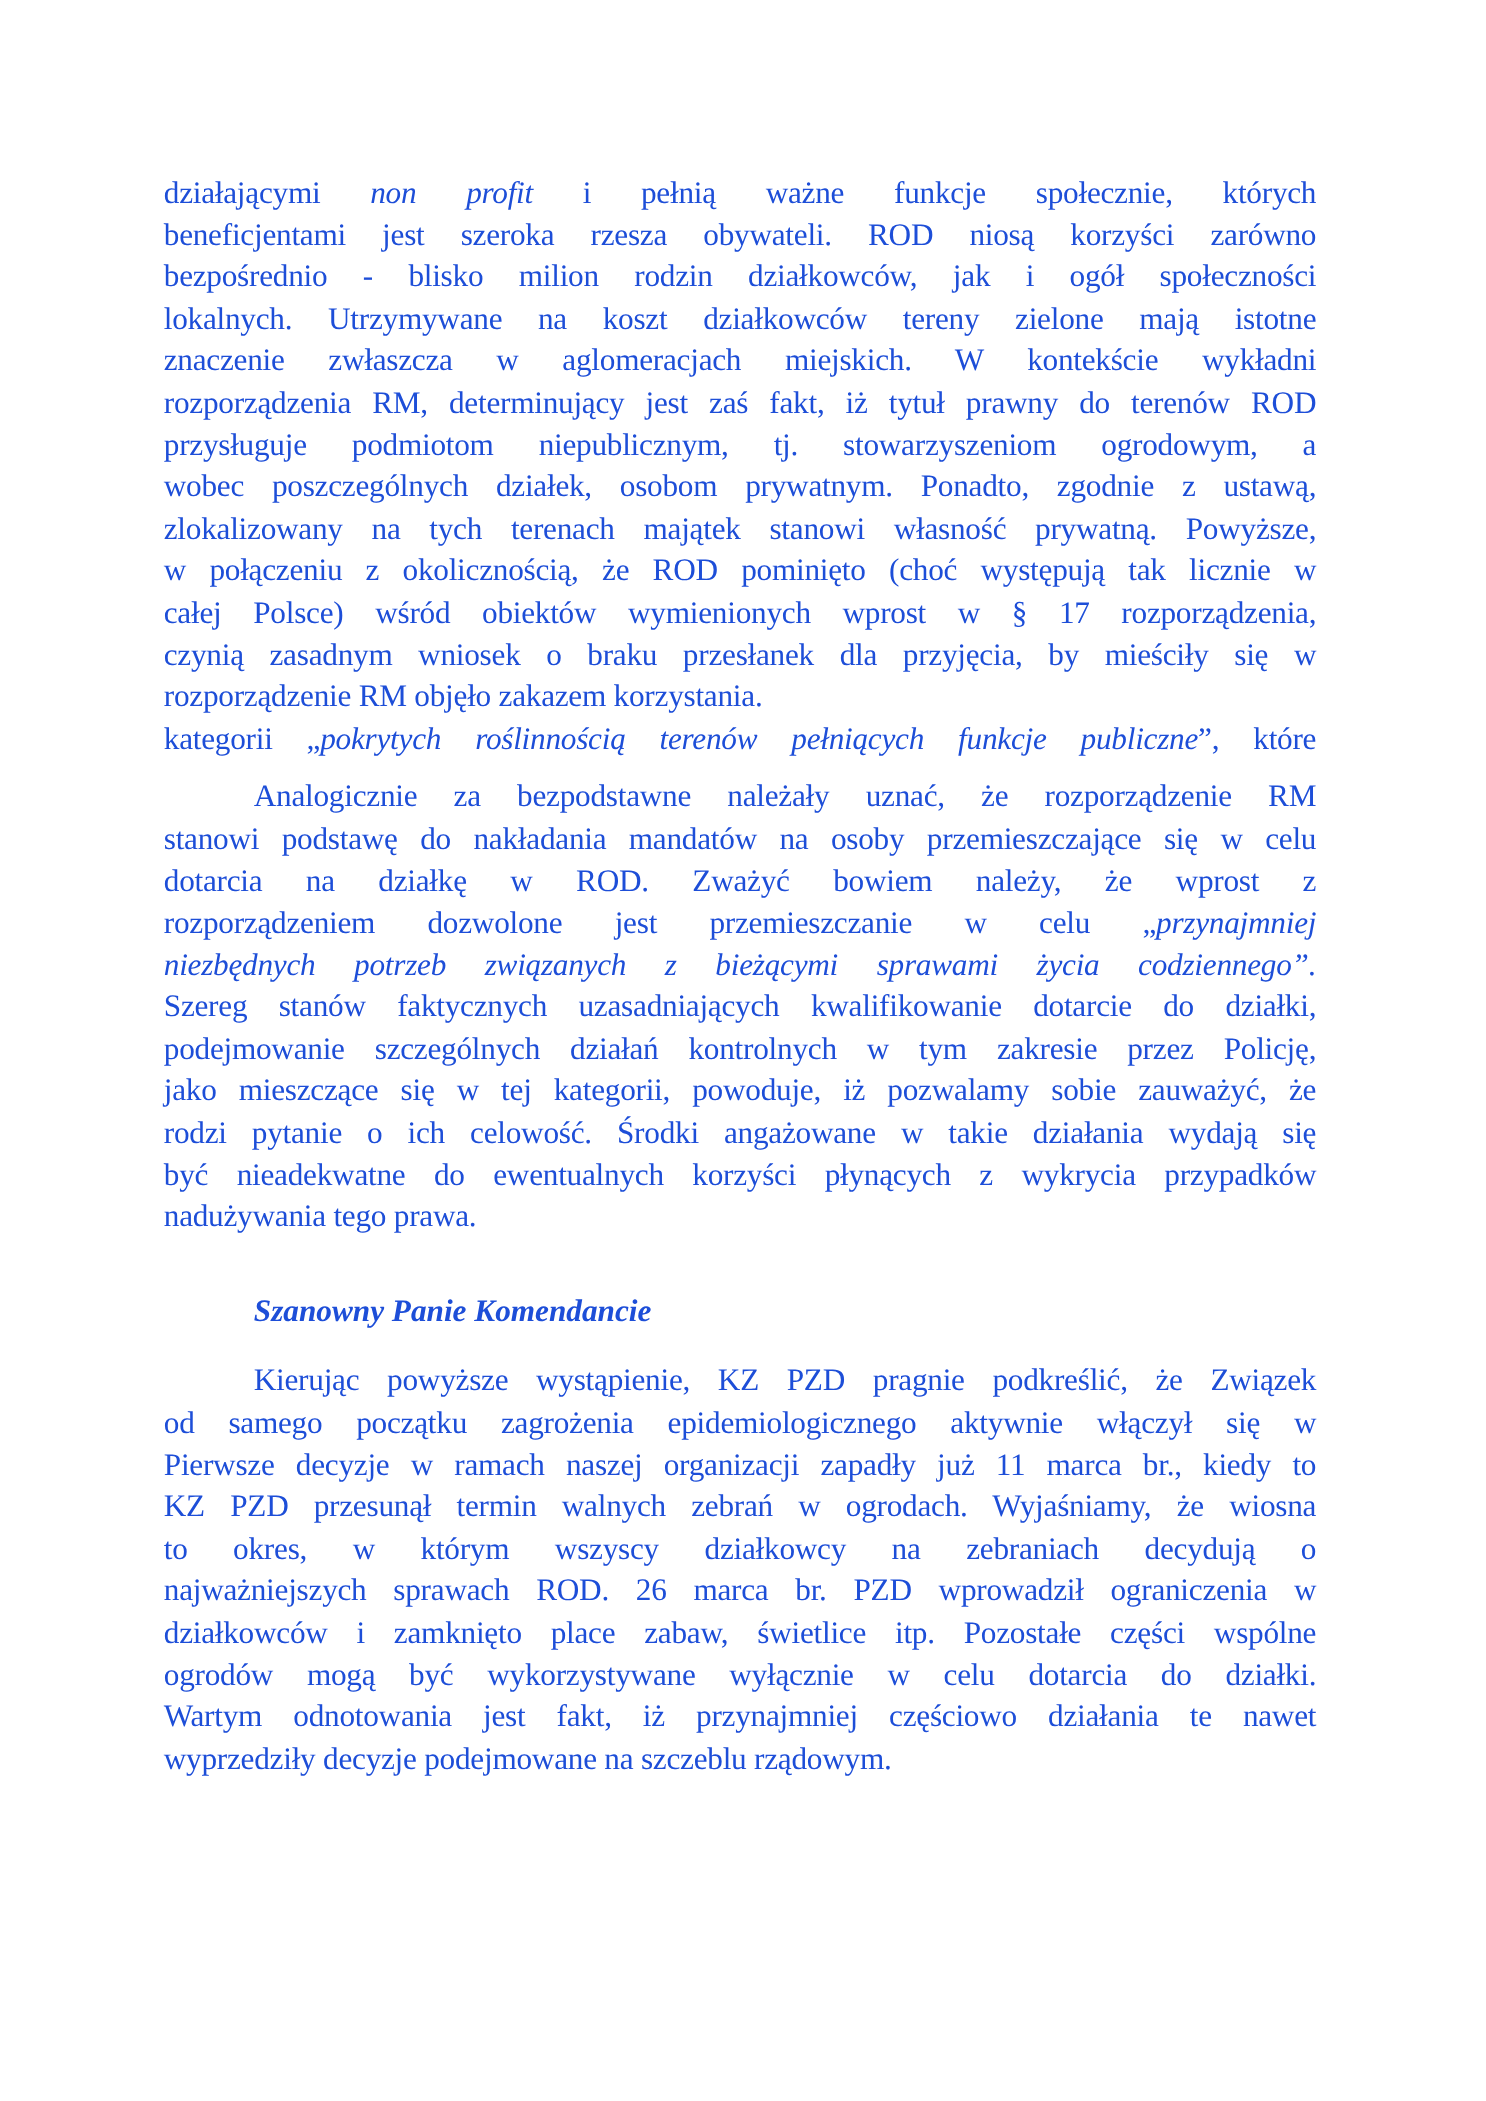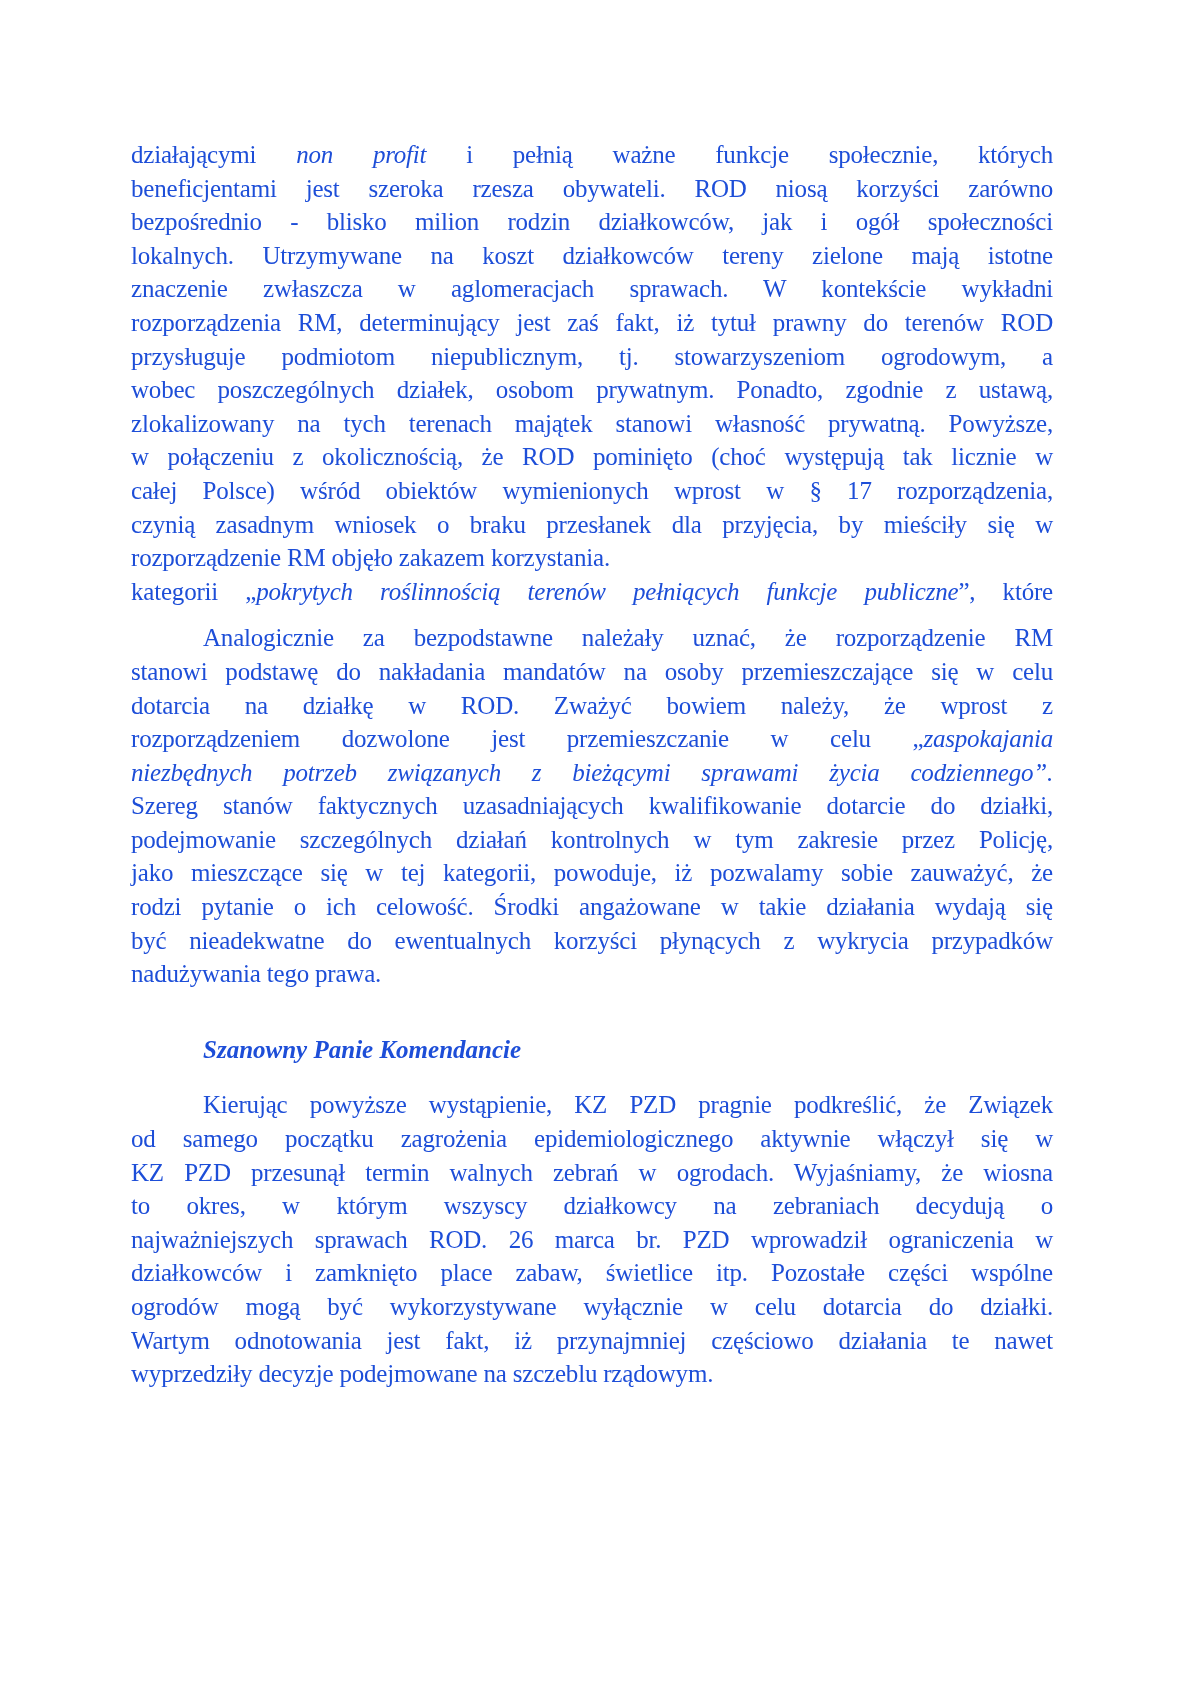--- a/index.html
+++ b/index.html
@@ -40,51 +40,52 @@
 </style>
 </head>
 <body>
 
 <div class="page">
   <div id="p1" class="para">
       <span class="line"><span>działającymi </span><span class="it">non profit</span><span> i pełnią ważne funkcje społecznie, których</span></span>
       <span class="line"><span>beneficjentami jest szeroka rzesza obywateli. ROD niosą korzyści zarówno</span></span>
       <span class="line"><span>bezpośrednio - blisko milion rodzin działkowców, jak i ogół społeczności</span></span>
       <span class="line"><span>lokalnych. Utrzymywane na koszt działkowców tereny zielone mają istotne</span></span>
-      <span class="line"><span>znaczenie zwłaszcza w aglomeracjach sprawach. W kontekście wykładni</span></span>
+      <span class="line"><span>znaczenie zwłaszcza w aglomeracjach miejskich. W kontekście wykładni</span></span>
       <span class="line"><span>rozporządzenia RM, determinujący jest zaś fakt, iż tytuł prawny do terenów ROD</span></span>
       <span class="line"><span>przysługuje podmiotom niepublicznym, tj. stowarzyszeniom ogrodowym, a</span></span>
       <span class="line"><span>wobec poszczególnych działek, osobom prywatnym. Ponadto, zgodnie z ustawą,</span></span>
       <span class="line"><span>zlokalizowany na tych terenach majątek stanowi własność prywatną. Powyższe,</span></span>
       <span class="line"><span>w połączeniu z okolicznością, że ROD pominięto (choć występują tak licznie w</span></span>
       <span class="line"><span>całej Polsce) wśród obiektów wymienionych wprost w § 17 rozporządzenia,</span></span>
       <span class="line"><span>czynią zasadnym wniosek o braku przesłanek dla przyjęcia, by mieściły się w</span></span>
       <span class="line last"><span>rozporządzenie RM objęło zakazem korzystania.</span></span>
       <span class="line"><span>kategorii „</span><span class="it">pokrytych roślinnością terenów pełniących funkcje publiczne</span><span>”, które</span></span>
     </div>
   <div class="gap"></div>
   <div id="p2" class="para">
       <span class="line indent"><span>Analogicznie za bezpodstawne należały uznać, że rozporządzenie  RM</span></span>
       <span class="line"><span>stanowi podstawę do nakładania mandatów na osoby przemieszczające się w celu</span></span>
       <span class="line"><span>dotarcia na działkę w ROD. Zważyć bowiem należy, że wprost z</span></span>
-      <span class="line"><span>rozporządzeniem dozwolone jest przemieszczanie w celu „</span><span class="it">zaspokajania</span></span>
+      <span class="line"><span>rozporządzeniem dozwolone jest przemieszczanie w celu „</span><span class="it">przynajmniej</span></span>
       <span class="line"><span class="it">niezbędnych potrzeb związanych z bieżącymi sprawami życia codziennego”.</span></span>
       <span class="line"><span>Szereg stanów faktycznych uzasadniających kwalifikowanie dotarcie do działki,</span></span>
       <span class="line"><span>podejmowanie szczególnych działań kontrolnych w tym zakresie przez Policję,</span></span>
       <span class="line"><span>jako mieszczące się w tej kategorii, powoduje, iż pozwalamy sobie zauważyć, że</span></span>
       <span class="line"><span>rodzi pytanie o ich celowość. Środki angażowane w takie działania wydają się</span></span>
       <span class="line"><span>być nieadekwatne do ewentualnych korzyści płynących z wykrycia przypadków</span></span>
       <span class="line last"><span>nadużywania tego prawa.</span></span>
     </div>
   <div class="gap-lg"></div>
   <div class="heading">Szanowny Panie Komendancie</div>
   <div class="gap-lg"></div>
   <div id="p3" class="para">
       <span class="line indent"><span>Kierując powyższe wystąpienie, KZ PZD pragnie podkreślić, że Związek</span></span>
       <span class="line"><span>od samego początku zagrożenia epidemiologicznego aktywnie włączył się w</span></span>
+      <span class="line"><span>Pierwsze decyzje w ramach naszej organizacji zapadły już 11 marca  br., kiedy to</span></span>
       <span class="line"><span>KZ PZD przesunął termin walnych zebrań w ogrodach. Wyjaśniamy, że wiosna</span></span>
       <span class="line"><span>to okres, w którym wszyscy działkowcy na zebraniach decydują o</span></span>
       <span class="line"><span>najważniejszych sprawach ROD. 26 marca br. PZD wprowadził ograniczenia w</span></span>
       <span class="line"><span>działkowców i zamknięto place zabaw, świetlice itp. Pozostałe części wspólne</span></span>
       <span class="line"><span>ogrodów mogą być wykorzystywane wyłącznie w celu dotarcia do działki.</span></span>
       <span class="line"><span>Wartym odnotowania jest fakt, iż przynajmniej częściowo działania te nawet</span></span>
       <span class="line last"><span>wyprzedziły decyzje podejmowane na szczeblu rządowym.</span></span>
     </div>
 </div>
 

